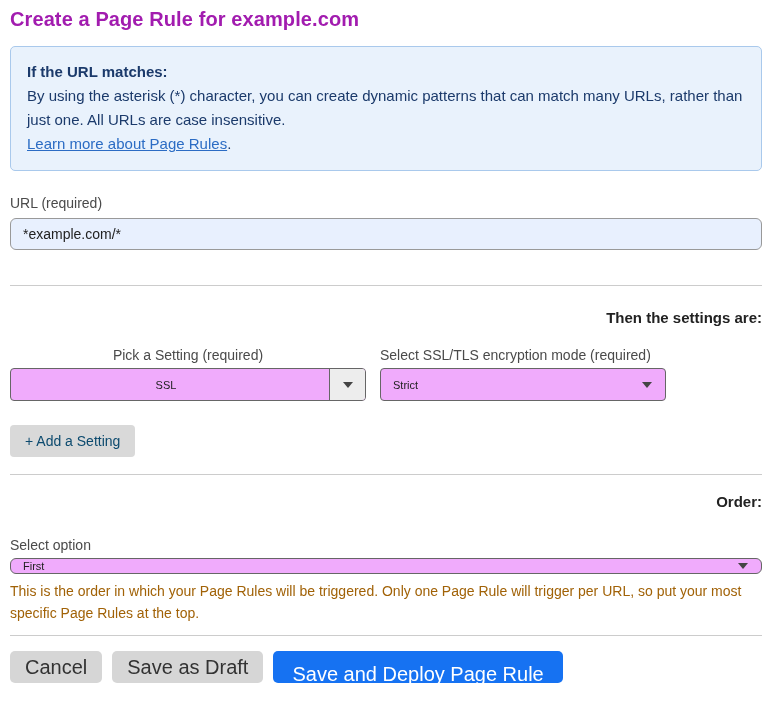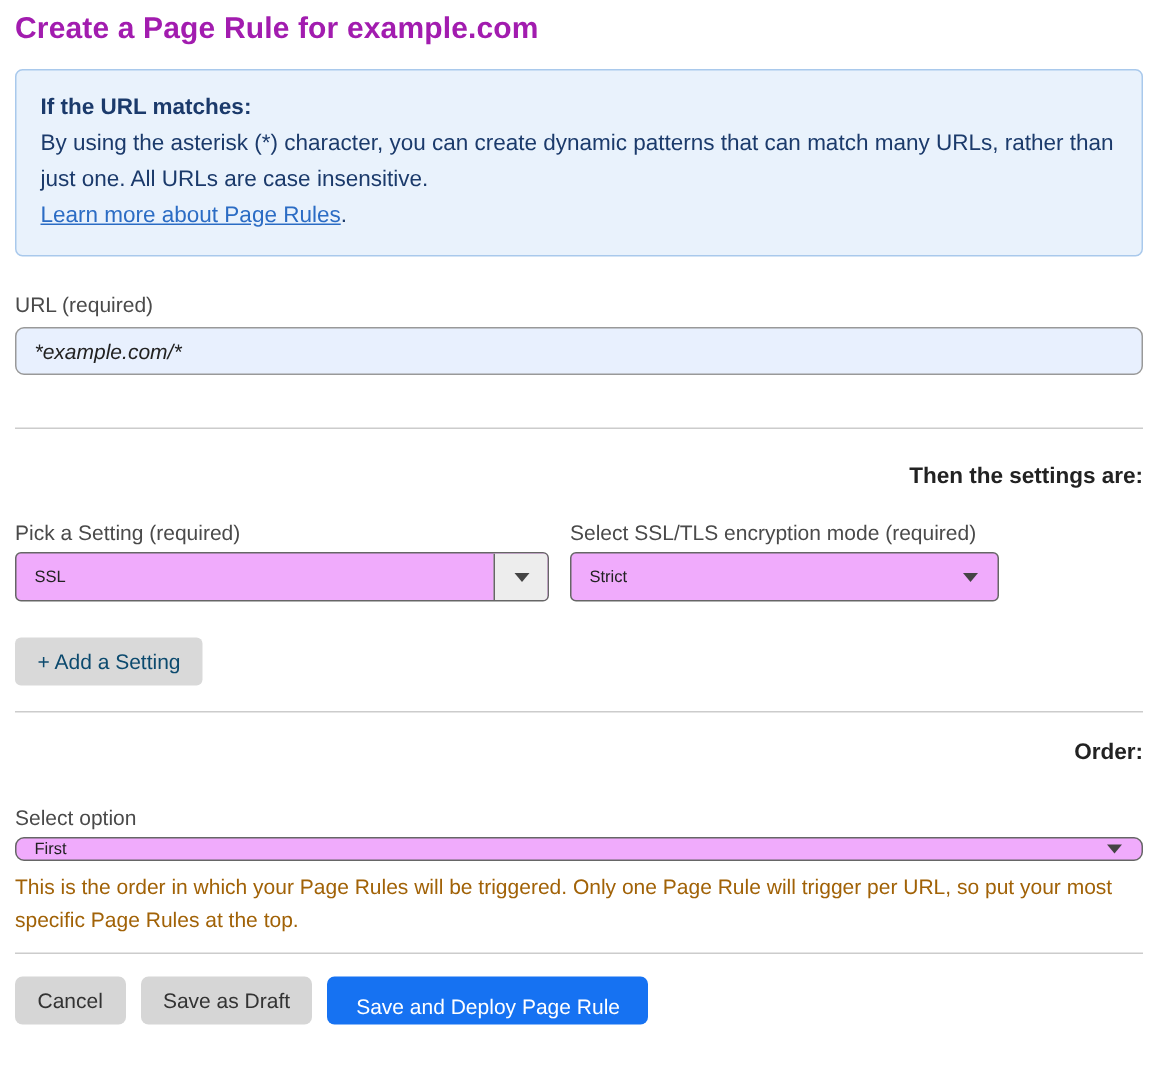--- a/index.html
+++ b/index.html
@@ -49,37 +49,36 @@
     width: 100%;
     height: 32px;
     background: #E8F0FE;
     border: 1px solid #999;
     border-radius: 6px;
     padding: 0 12px;
     font-size: 14px;
     color: #222;
     font-family: "Liberation Sans", sans-serif;
     outline: none;
-    font-style: italic;
   }
   .divider {
     border: none;
     border-top: 1px solid #ccc;
     margin-top: 35px;
   }
   .section-heading {
     font-size: 15px;
     font-weight: 700;
     color: #222;
     margin-top: 23px;
     text-align: right;
   }
   
   .settings-row { display: flex; gap: 14px; }
-  .settings-col-1 { width: 356px; }
+  .settings-col-1 { width: 356px; text-align: center; }
   .settings-col-2 { width: 286px; }
   .settings-row .field-label { margin-top: 21px; margin-bottom: 5px; }
   
   .select {
     height: 33px;
     border: 1px solid #666;
     border-radius: 4px;
     background: #f0abfc;
     display: flex;
     align-items: center;
@@ -135,21 +134,21 @@
   .footer-actions {
     margin-top: 15px;
     display: flex;
     gap: 10px;
     align-items: center;
   }
   .btn {
     height: 32px;
     border: none;
     border-radius: 5px;
-    font-size: 14px;
+    font-size: 20px;
     font-family: "Liberation Sans", sans-serif;
     cursor: pointer;
     padding: 0 15px;
   }
   .btn-gray { background: #D6D6D6; color: #333; }
   .btn-blue { background: #1672F2; color: #fff; padding: 12px 19px; }
 </style>
 </head>
 <body>
 

